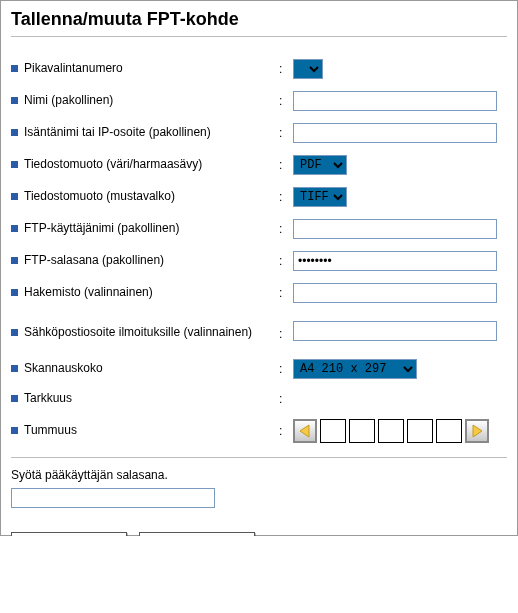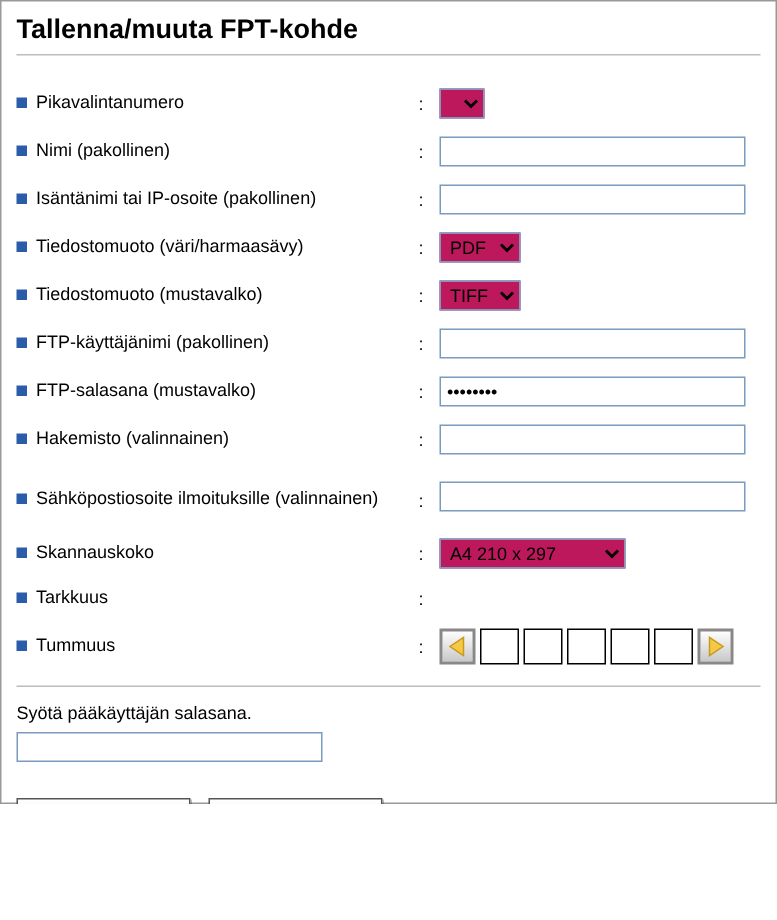--- a/index.html
+++ b/index.html
@@ -53,23 +53,24 @@
   .colon {
     width: 14px;
     text-align: left;
   }
   .field-cell {
     flex: 1;
   }
   select {
     font-size: 12px;
     border: 1px solid #7a9ac0;
-    background: #be185d;
+    background: #0369a1;
     height: 20px;
     padding: 0 2px;
+    font-family: Liberation Mono, monospace;
   }
   input[type=text], input[type=password] {
     font-size: 12px;
     border: 1px solid #7a9ac0;
     background: #fff;
     height: 18px;
     padding: 0 4px;
     width: 194px;
   }
   .sel-small { width: 30px; }
@@ -212,21 +213,21 @@
       </div>
       <div class="colon">:</div>
       <div class="field-cell">
         <input type="text" value="" style="">
       </div>
     </div>
 
     <div class="row">
       <div class="label-cell">
         <span class="bullet"></span>
-        <span class="label-text">FTP-salasana (mustavalko)</span>
+        <span class="label-text">FTP-salasana (pakollinen)</span>
       </div>
       <div class="colon">:</div>
       <div class="field-cell">
         <input type="text" value="••••••••" style="">
       </div>
     </div>
 
     <div class="row">
       <div class="label-cell">
         <span class="bullet"></span>

